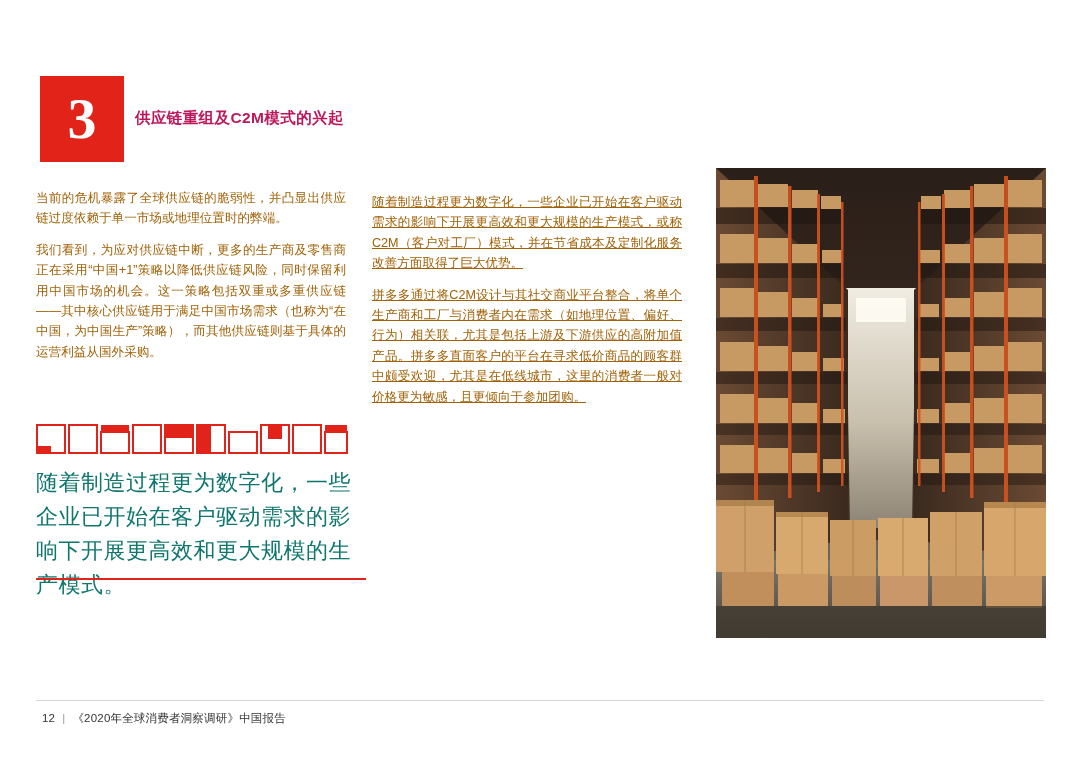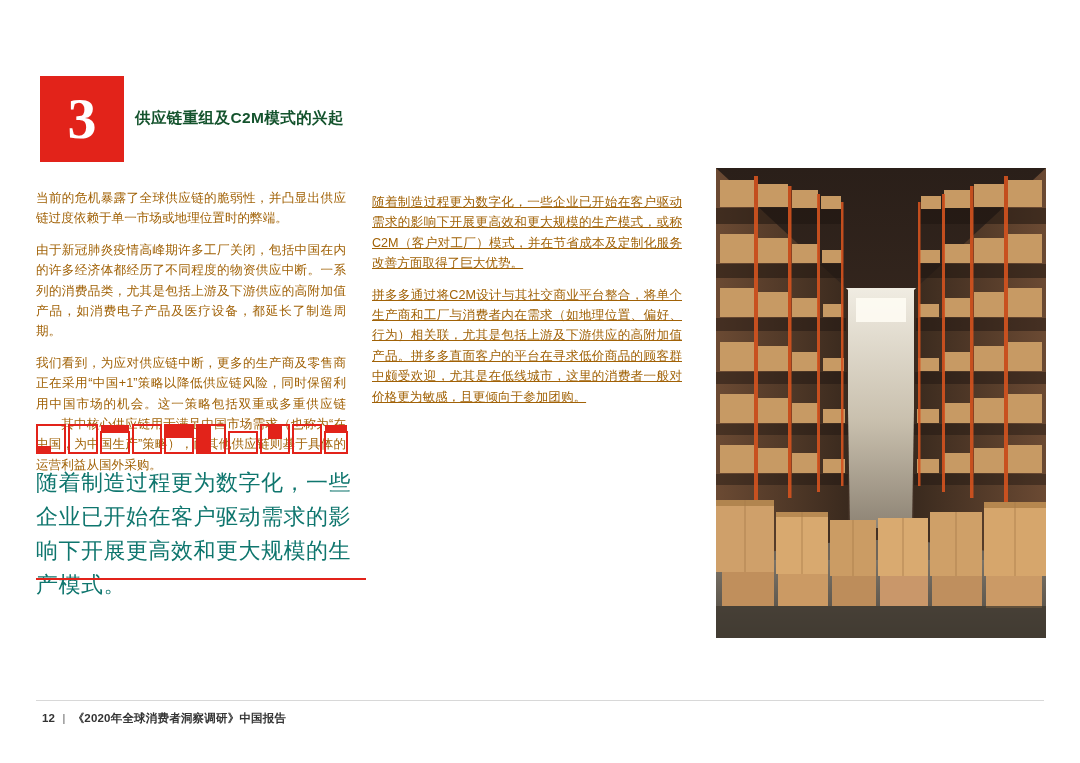--- a/index.html
+++ b/index.html
@@ -35,21 +35,21 @@
     font-size: 58px;
     font-weight: bold;
     line-height: 86px;
     text-align: center;
     font-family: "Liberation Serif", serif;
   }
   .section-title {
     position: absolute;
     left: 135px;
     top: 108px;
-    color: #14532d;
+    color: #be185d;
     font-size: 15.5px;
     font-weight: bold;
     letter-spacing: 0.4px;
   }
 
   
   .col {
     position: absolute;
     font-size: 12.6px;
     line-height: 1.62;
@@ -123,39 +123,37 @@
     height: 1px;
     background: #d8d8d8;
   }
   .footer {
     position: absolute;
     left: 42px;
     top: 711px;
     font-size: 11.5px;
     color: #333333;
     letter-spacing: 0.2px;
-    font-weight: bold;
   }
   .footer .sep {
     color: #999999;
     margin: 0 7px;
   }
   .footer .page-num { color: #333333; }
 </style>
 </head>
 <body>
 
 <div class="page">
 
   <div class="section-badge">3</div>
   <div class="section-title">供应链重组及C2M模式的兴起</div>
 
   <div class="col col-left">
     <p>当前的危机暴露了全球供应链的脆弱性，并凸显出供应链过度依赖于单一市场或地理位置时的弊端。</p>
-    <p>由于新冠肺炎疫情高峰期许多工厂关闭，包括中国在内的许多经济体都经历了不同程度的物资供应中断。一系列的消费品类，尤其是包括上游及下游供应的高附加值产品，如消费电子产品及医疗设备，都延长了制造周期。</p>
     <p>我们看到，为应对供应链中断，更多的生产商及零售商正在采用“中国+1”策略以降低供应链风险，同时保留利用中国市场的机会。这一策略包括双重或多重供应链——其中核心供应链用于满足中国市场需求（也称为“在中国，为中国生产”策略），而其他供应链则基于具体的运营利益从国外采购。</p>
   </div>
 
   <div class="col col-mid">
     <p>随着制造过程更为数字化，一些企业已开始在客户驱动需求的影响下开展更高效和更大规模的生产模式，或称C2M（客户对工厂）模式，并在节省成本及定制化服务改善方面取得了巨大优势。</p>
     <p>拼多多通过将C2M设计与其社交商业平台整合，将单个生产商和工厂与消费者内在需求（如地理位置、偏好、行为）相关联，尤其是包括上游及下游供应的高附加值产品。拼多多直面客户的平台在寻求低价商品的顾客群中颇受欢迎，尤其是在低线城市，这里的消费者一般对价格更为敏感，且更倾向于参加团购。</p>
   </div>
 
   <div class="pattern">
     <svg width="312" height="30" viewBox="0 0 312 30" xmlns="http://www.w3.org/2000/svg">

